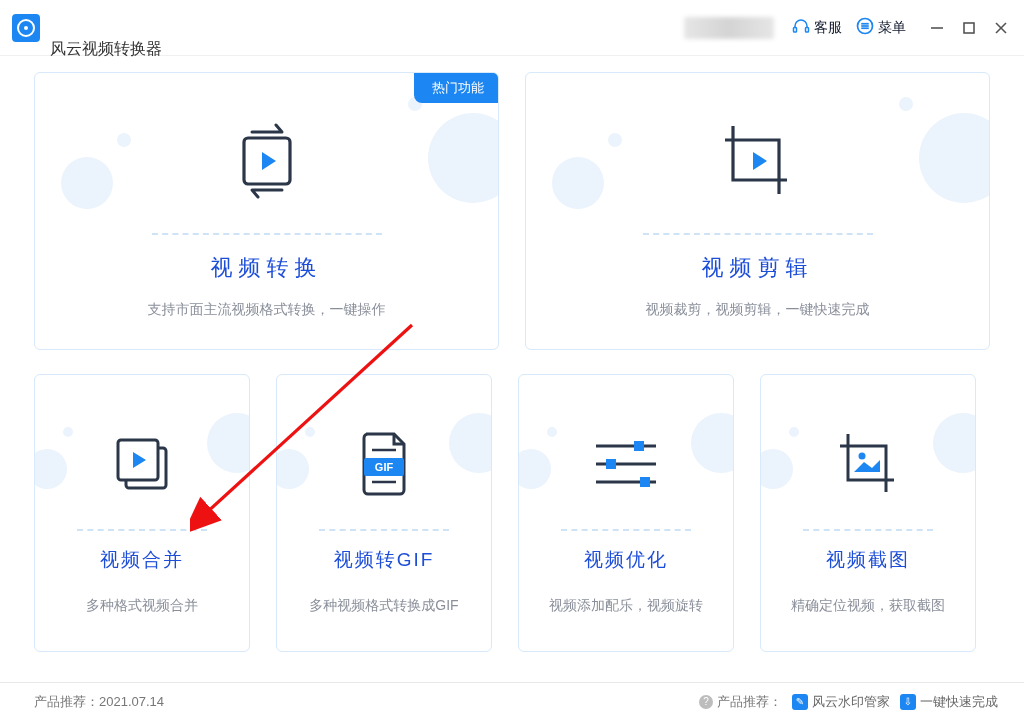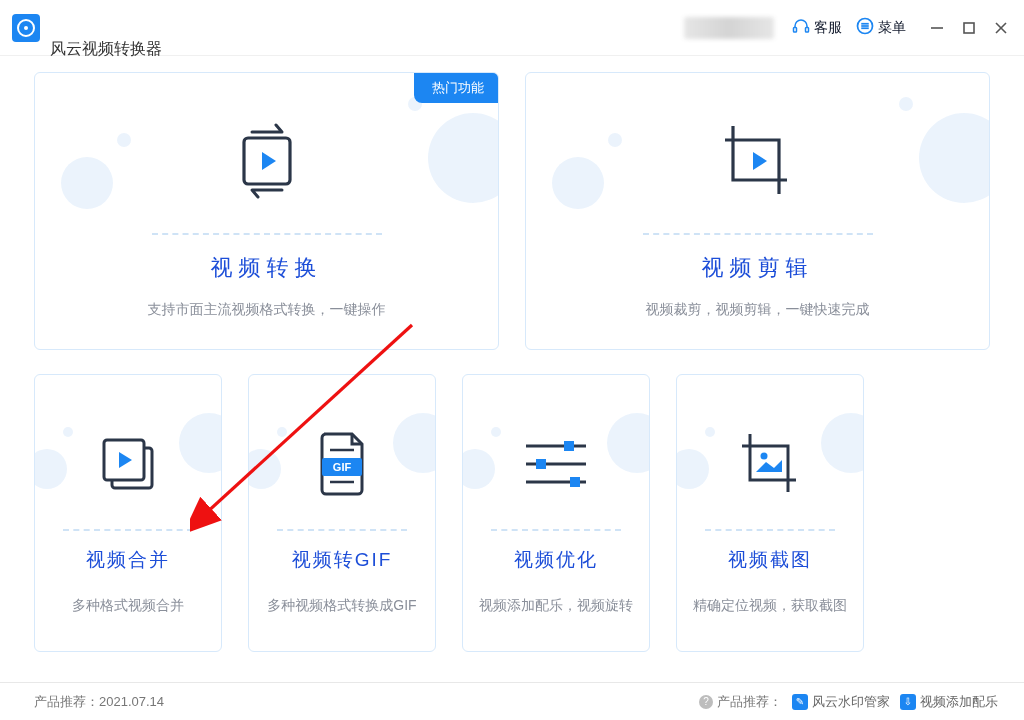--- a/index.html
+++ b/index.html
@@ -97,21 +97,21 @@
     flex-direction: column;
     align-items: center;
     overflow: hidden;
   }
   .card.big {
     width: 465px;
     height: 278px;
     padding-top: 30px;
   }
   .card.small {
-    width: 188px;
+    width: 216px;
     height: 278px;
     padding-top: 36px;
   }
   .card-deco {
     position: absolute;
     inset: 0;
     overflow: hidden;
     pointer-events: none;
     opacity: 0.9;
   }
@@ -429,16 +429,16 @@
   <div class="footer-spacer"></div>
   <div class="reco">
     <span class="qicon">?</span>
     <span>产品推荐：</span>
     <span class="reco-item">
       <span class="reco-ico">✎</span>
       <span>风云水印管家</span>
     </span>
     <span class="reco-item">
       <span class="reco-ico">⇩</span>
-      <span>视频添加配乐</span>
+      <span>一键快速完成</span>
     </span>
   </div>
 </div>
 
 </body></html>

